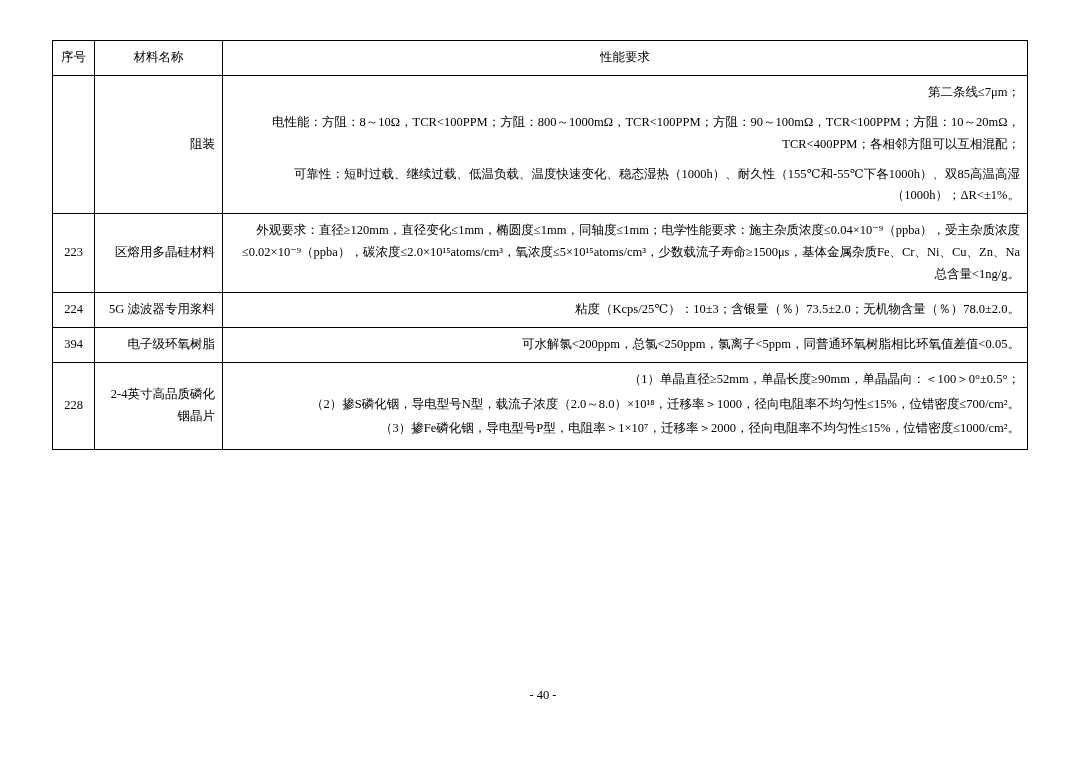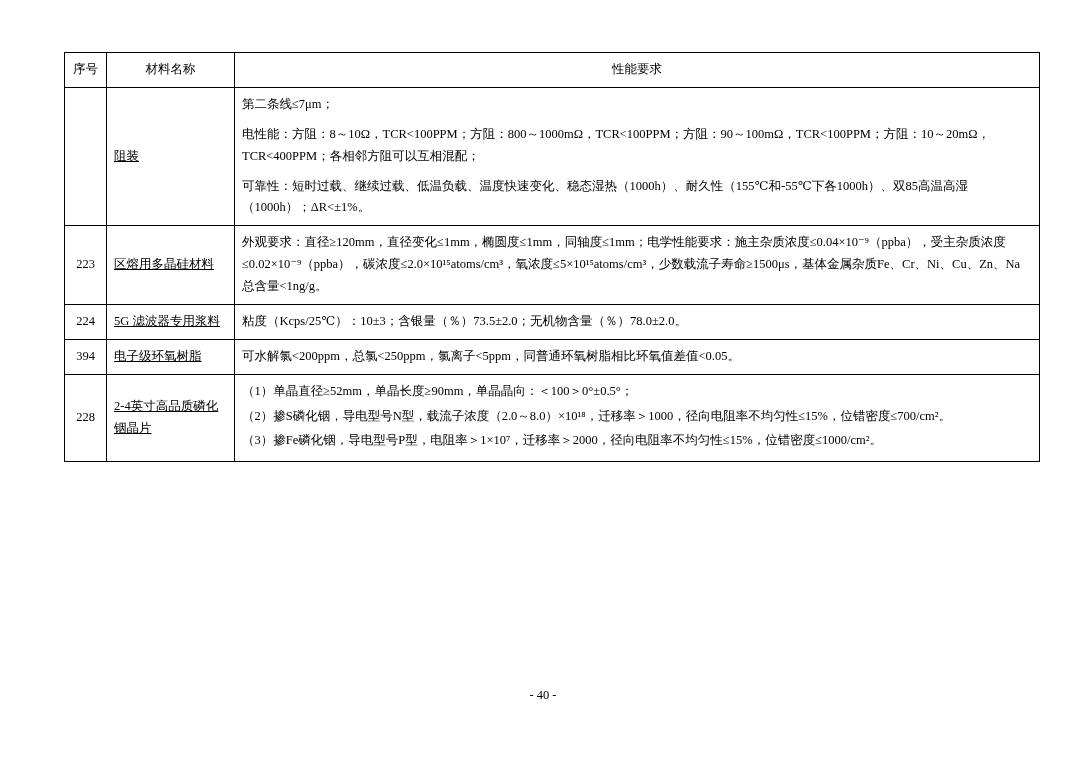--- a/index.html
+++ b/index.html
@@ -20,21 +20,21 @@
     left: 0; top: 0;
     width: 1080px;
     height: 764px;
     box-sizing: border-box;
     padding: 40px 52px 0 52px;
   }
   table.doc-table {
     border-collapse: collapse;
     width: 975px;
     table-layout: fixed;
-    margin: 12px;
+    margin: 0;
   }
   table.doc-table td, table.doc-table th {
     border: 1px solid #000000;
     vertical-align: middle;
     padding: 6px 7px;
     font-size: 12.5px;
     line-height: 1.75;
     font-weight: normal;
   }
   col.c-no    { width: 42px; }
@@ -44,30 +44,30 @@
   thead td {
     text-align: center;
     font-size: 13.5px;
     padding: 7px 4px;
   }
   td.cell-no {
     text-align: center;
     font-size: 13px;
   }
   td.cell-name {
-    text-align: left;
+    text-align: right;
     font-size: 13px;
     line-height: 1.6;
-    text-decoration: underline;
   }
   td.cell-req {
     text-align: left;
   }
   td.cell-req p {
     margin: 0 0 8px 0;
+    text-align: right;
   }
   td.cell-req p:last-child {
     margin-bottom: 0;
   }
   td.cell-req.tight p {
     margin-bottom: 3px;
   }
   .page-number {
     position: absolute;
     left: 6px;

